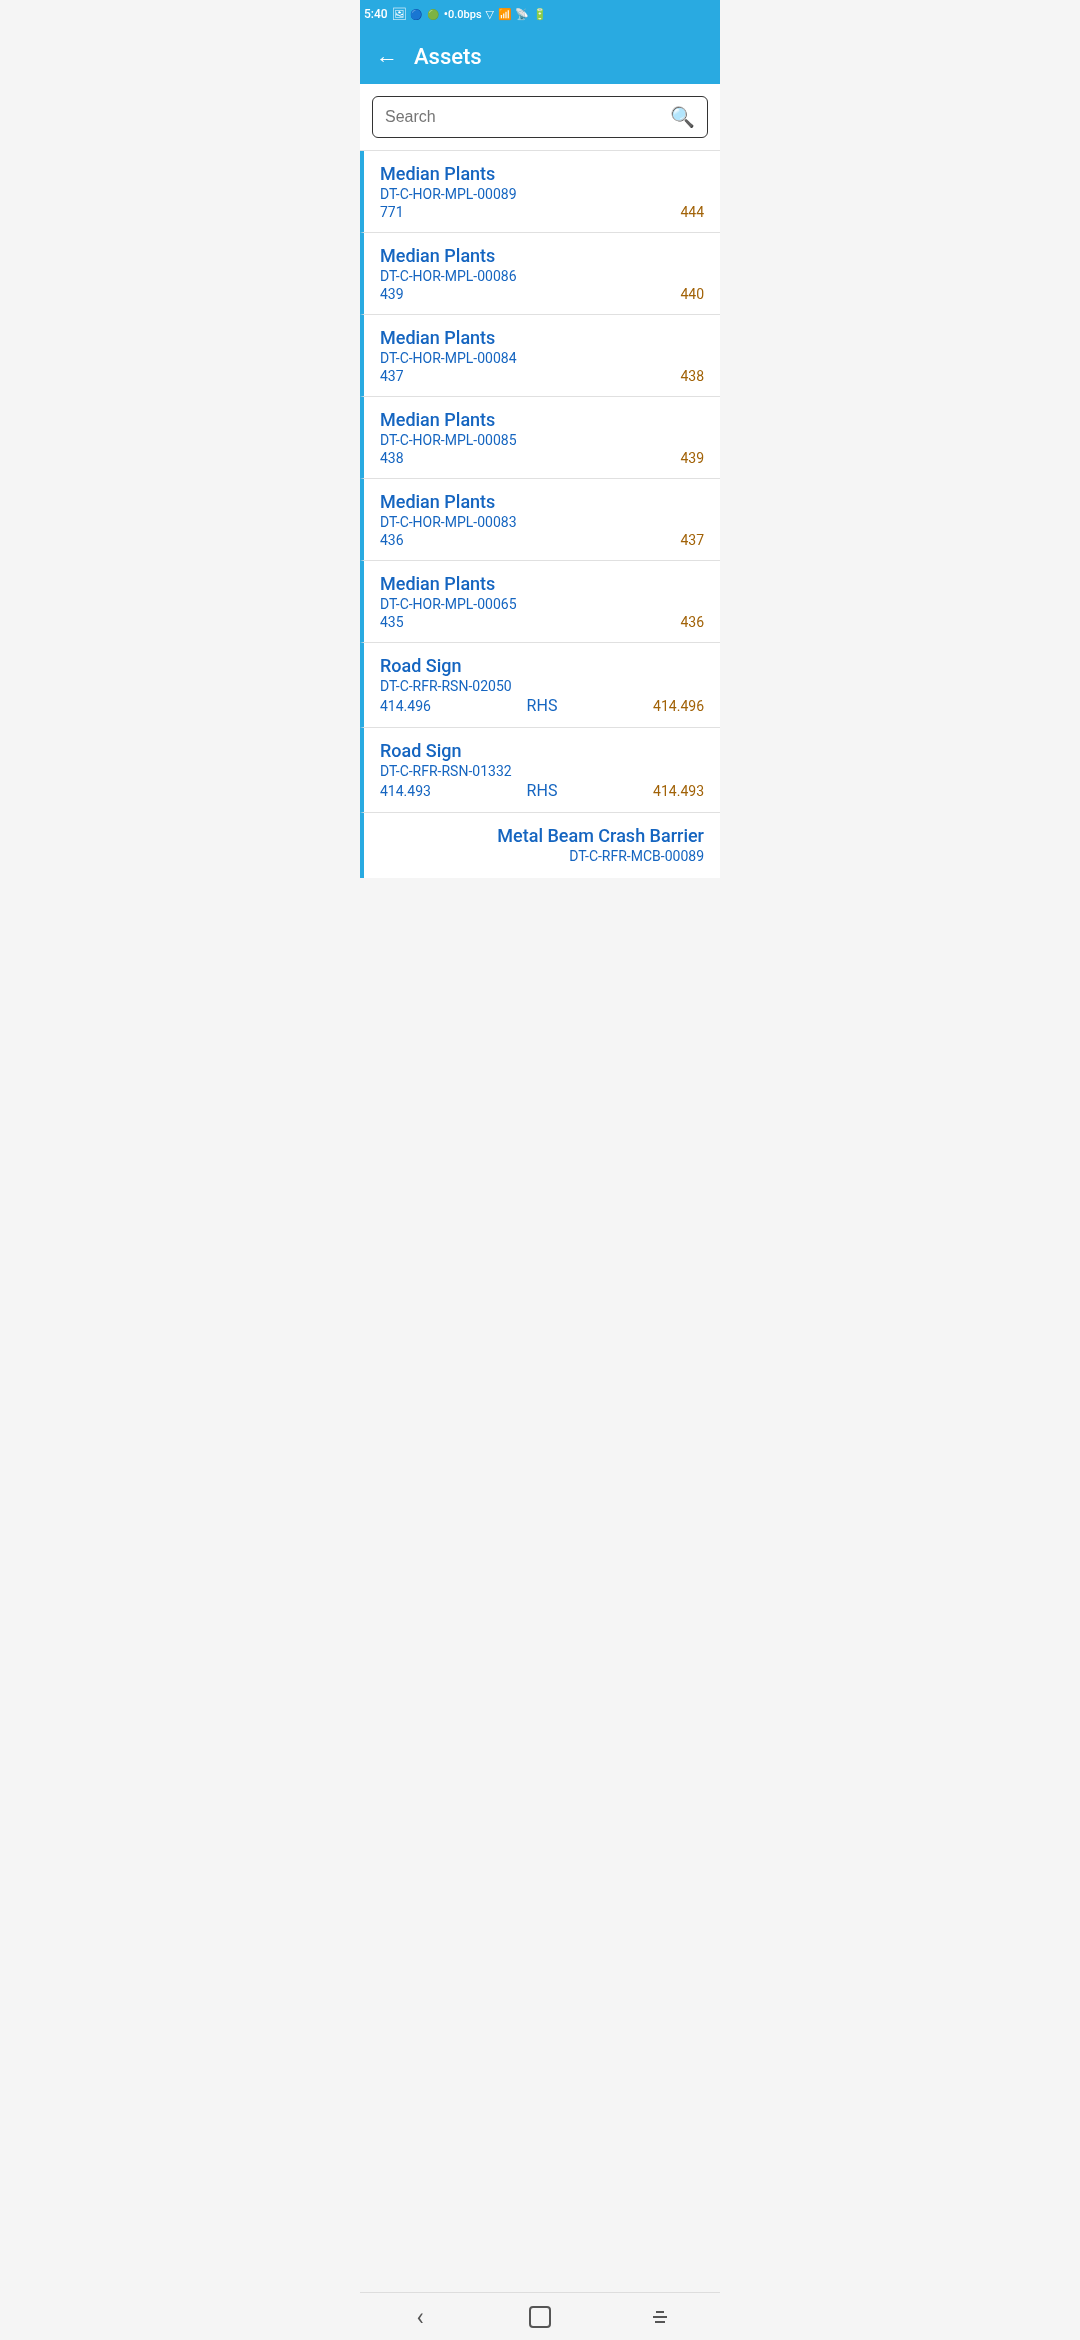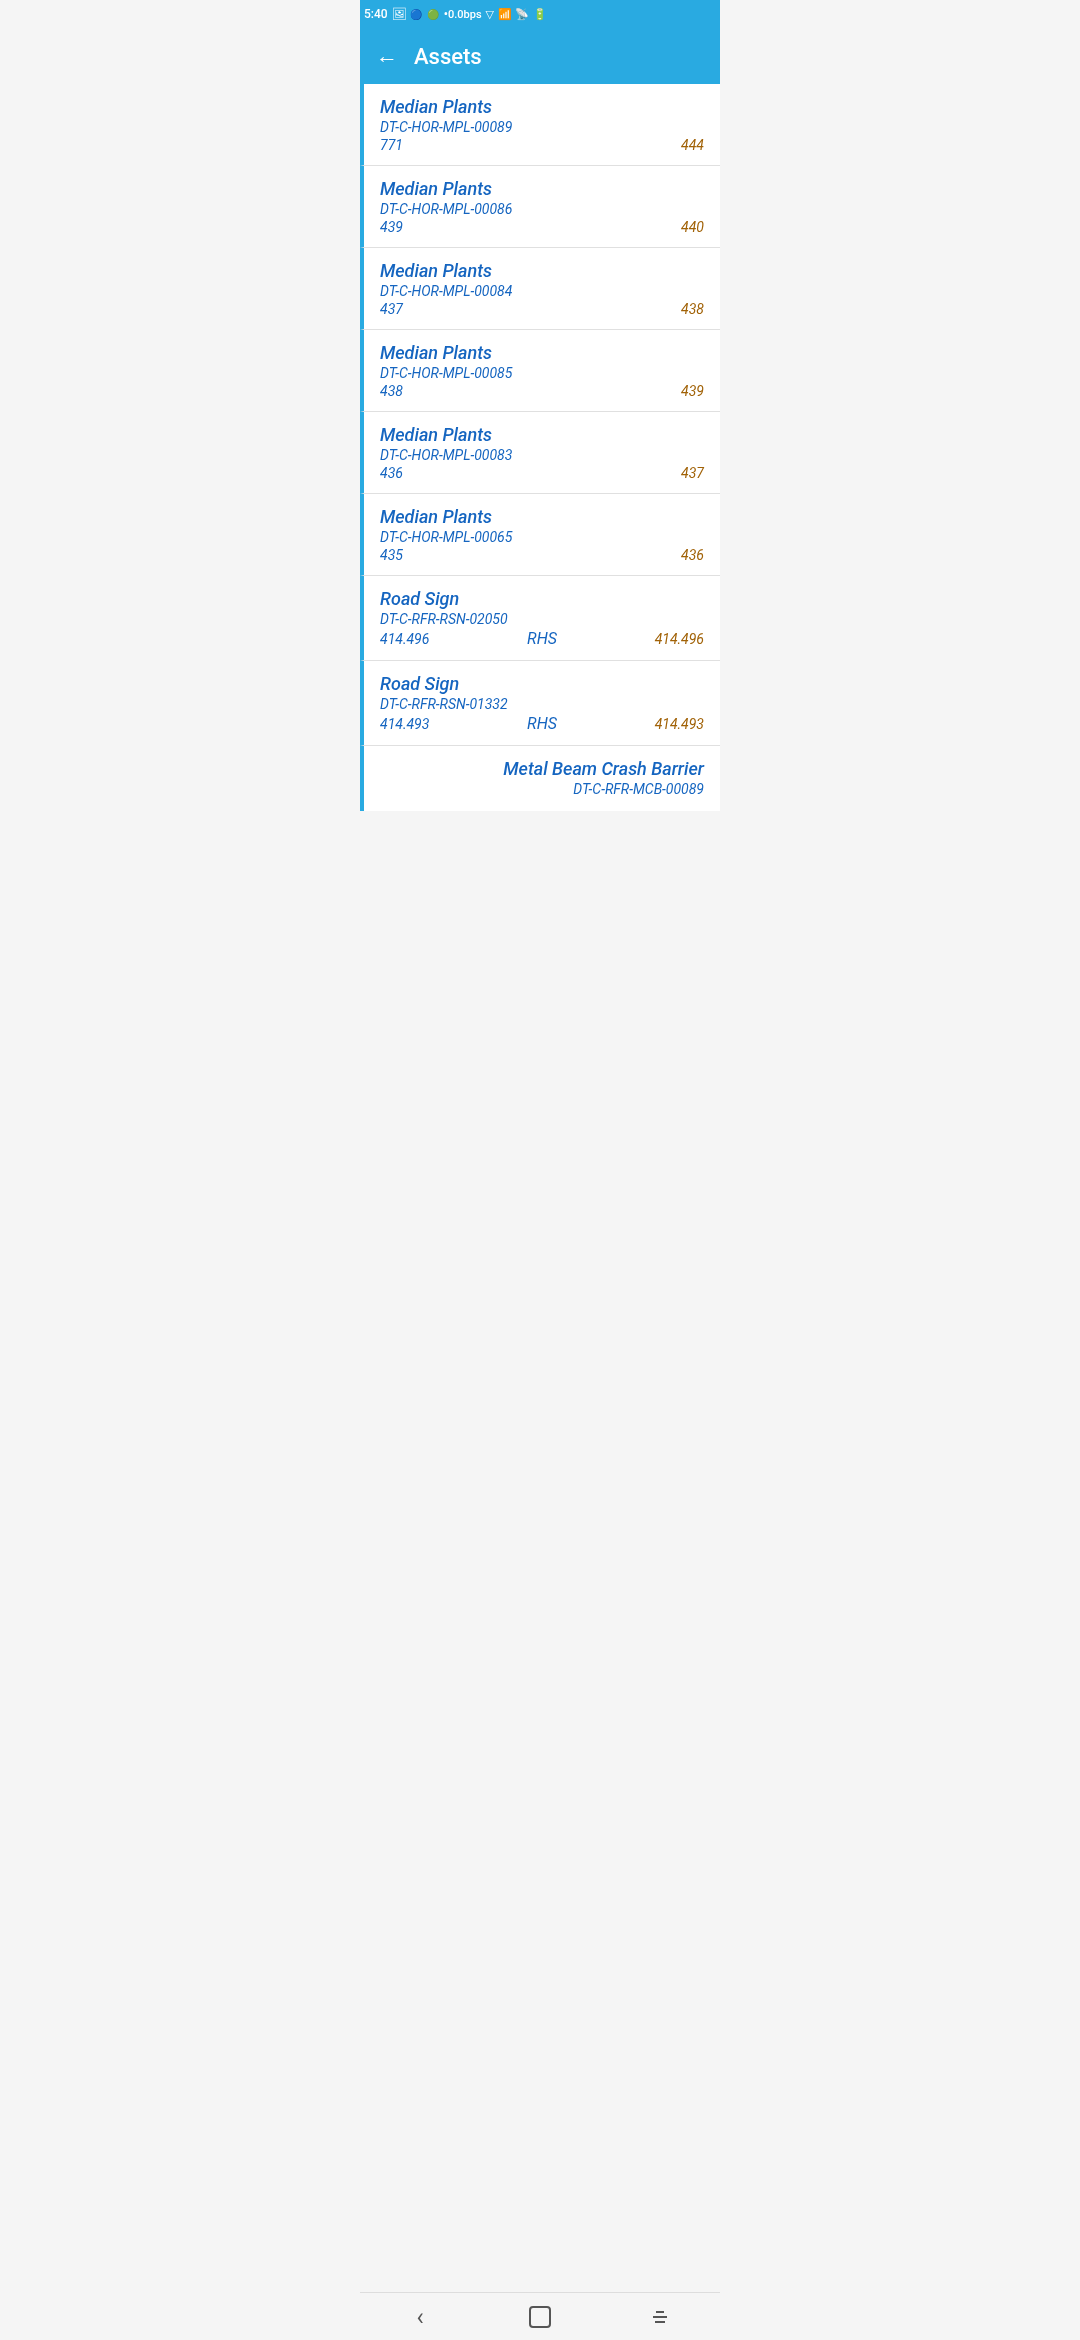--- a/index.html
+++ b/index.html
@@ -103,21 +103,20 @@
       background: white;
     }
 
     .asset-item {
       border-left: 4px solid #29aae1;
       border-bottom: 1px solid #e0e0e0;
       padding: 12px 16px;
       background: white;
       position: relative;
       cursor: pointer;
-      font-style: italic;
     }
 
     .asset-item:last-child {
       border-bottom: none;
       text-align: right;
     }
 
     .asset-title {
       color: #1565c0;
       font-size: 18px;
@@ -229,20 +228,26 @@
   </div>
 </div>
 
 <div class="app-bar">
   <span class="back-arrow">←</span>
   <span class="app-bar-title">Assets</span>
 </div>
 
 <div class="main-content">
 
+  <div class="search-container">
+    <div class="search-box">
+      <input class="search-input" type="text" placeholder="Search" style="">
+      <span class="search-icon-wrapper">🔍</span>
+    </div>
+  </div>
 
   <div class="asset-list" id="asset-list">
   <div class="asset-item">
         <div class="asset-title">Median Plants</div>
         <div class="asset-code">DT-C-HOR-MPL-00089</div>
         <div class="asset-row">
           <span class="asset-num-left">771</span>
           <span class="asset-middle"></span>
           <span class="asset-num-right">444</span>
         </div>

